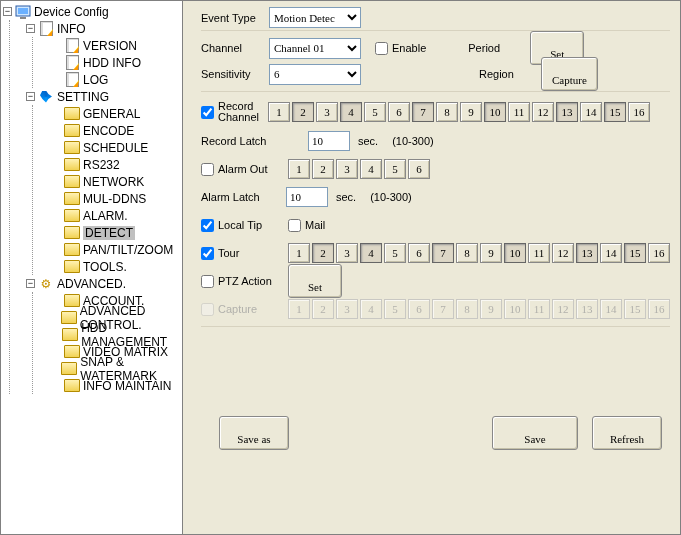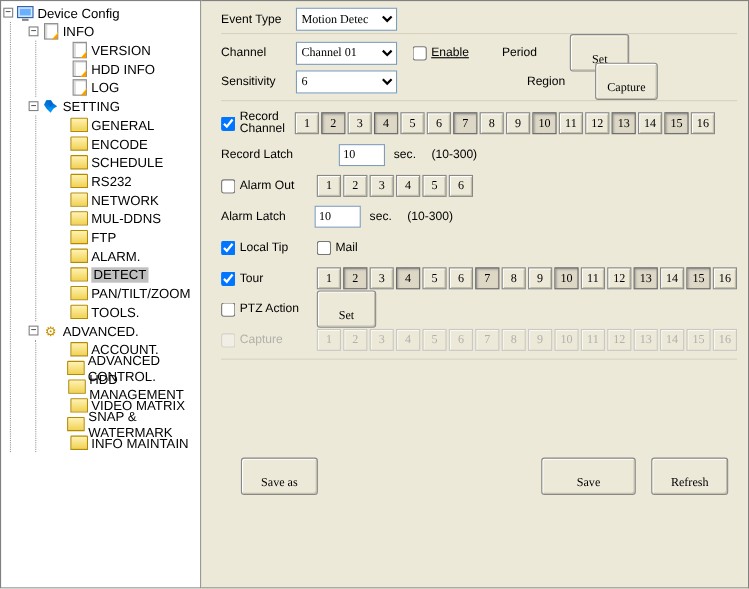--- a/index.html
+++ b/index.html
@@ -66,21 +66,21 @@
   .formrow .lab2 { width: 62px; }
   select.combo {
     height:21px; font:11px Tahoma; width:92px;
     background:#fff; border:1px solid #7f9db9;
   }
   input.txt {
     height:20px; width:42px; font:11px Tahoma; padding:1px 3px;
     background:#fff; border:1px solid #7f9db9;
   }
   input[type=checkbox] { width:13px; height:13px; margin:0 4px 0 0; vertical-align:middle; }
-  .cblab { margin-right:14px;text-decoration:underline; }
+  .cblab { margin-right:26px; }
   .btn {
     height:22px; min-width:70px; padding:16px 10px;
     font:11px Tahoma; background:#ece9d8;
     border:1px solid #888; border-radius:3px;
     box-shadow: inset 1px 1px 0 #fff, inset -1px -1px 0 #c4c0a9;
     cursor: pointer;
   }
   .btn.small { min-width:54px; }
   .numbtns { display:flex; gap:2px; }
   .nb {
@@ -172,25 +172,20 @@
               <span class="lbl">NETWORK</span>
             </div>
             <div class="row">
               <span class="noexp"></span>
               <span class="ic ic-folder"></span>
               <span class="lbl">MUL-DDNS</span>
             </div>
             <div class="row">
               <span class="noexp"></span>
               <span class="ic ic-folder"></span>
-              <span class="lbl">FTP</span>
-            </div>
-            <div class="row">
-              <span class="noexp"></span>
-              <span class="ic ic-folder"></span>
               <span class="lbl">ALARM.</span>
             </div>
             <div class="row sel">
               <span class="noexp"></span>
               <span class="ic ic-folder"></span>
               <span class="lbl">DETECT</span>
             </div>
             <div class="row">
               <span class="noexp"></span>
               <span class="ic ic-folder"></span>

